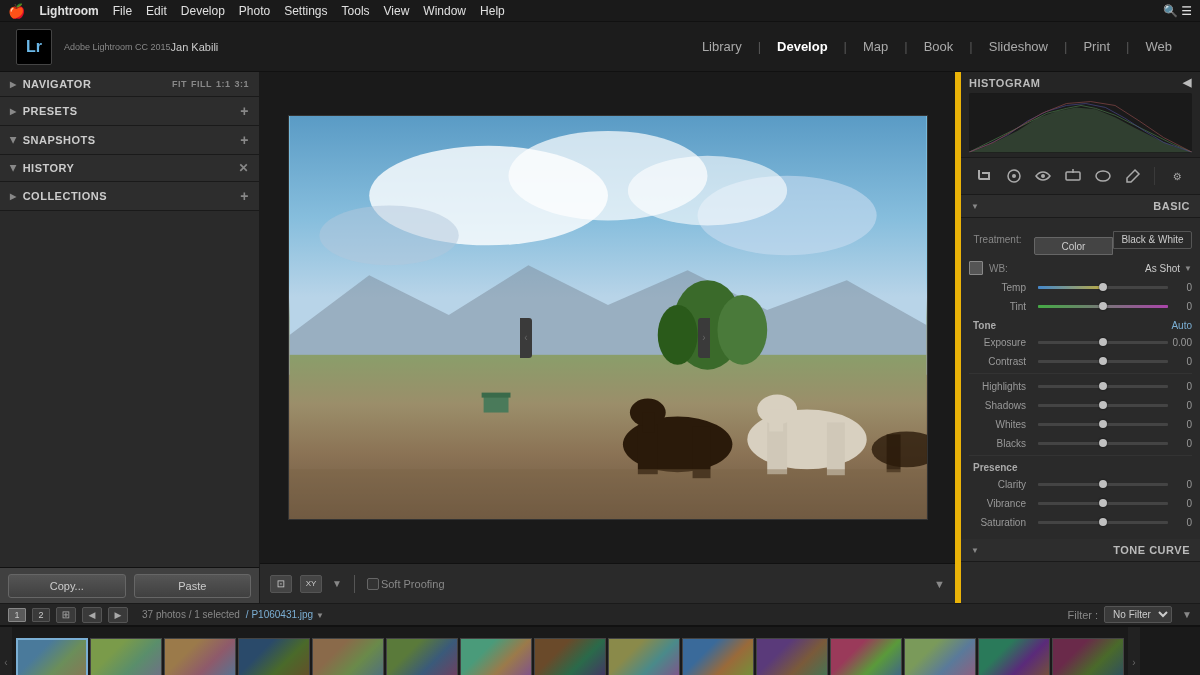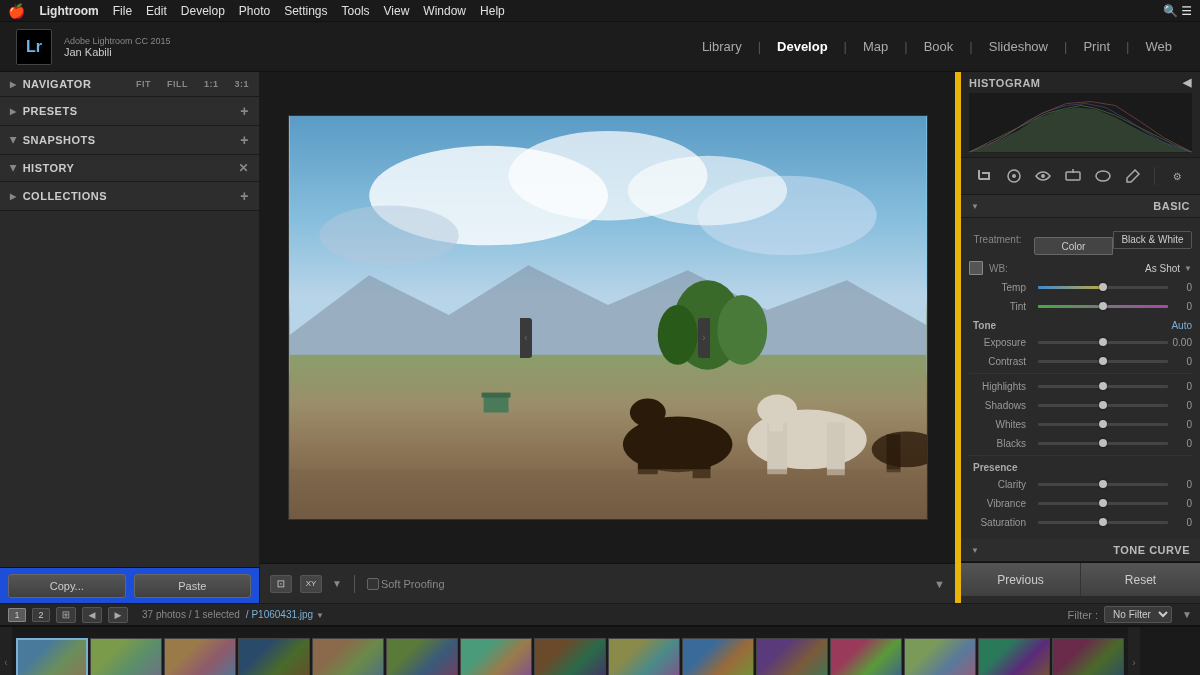--- a/index.html
+++ b/index.html
@@ -49,24 +49,25 @@
       align-items: center;
       justify-content: center;
       font-size: 16px;
       font-weight: bold;
       color: #6bb8e8;
       margin-right: 12px;
       flex-shrink: 0;
     }
     #user-info {
       display: flex;
-      flex-direction: column;
+      flex-direction: row;
       font-size: 10px;
       color: #aaa;
       margin-right: auto;
+      align-items: center;
     }
     #user-info .app-name { font-size: 9px; color: #888; }
     #user-info .user-name { font-size: 11px; color: #ccc; }
     #nav-tabs {
       display: flex;
       align-items: center;
       gap: 2px;
       font-size: 13px;
     }
     .nav-tab {
@@ -197,21 +198,21 @@
       width: 12px; height: 12px;
       border: 1px solid #666;
       background: #333;
       border-radius: 2px;
     }
     .bottom-dropdown { margin-left: auto; color: #888; font-size: 11px; cursor: pointer; }
 
     
     #copy-paste-bar {
       height: 36px;
-      background: #1d4ed8;
+      background: #404040;
       border-top: 1px solid #111;
       display: flex;
       align-items: center;
       padding: 0 8px;
       gap: 8px;
     }
     .cp-btn {
       flex: 1;
       height: 24px;
       background: linear-gradient(180deg, #555 0%, #404040 100%);
@@ -602,21 +603,21 @@
 </div>
 
 <div id="main">
 
   <div id="left-panel">
 
     <div class="panel-section">
       <div class="panel-header">
         <span class="panel-arrow">▶</span>
         <span>Navigator</span>
-        <div style="margin-left:auto;display:flex;gap:16px;font-size:9px;color:#888;">
+        <div style="margin-left:auto;display:flex;gap:4px;font-size:9px;color:#888;">
           <span>FIT</span>
           <span>FILL</span>
           <span>1:1</span>
           <span>3:1</span>
         </div>
       </div>
     </div>
 
     <div class="panel-section">
       <div class="panel-header">
@@ -930,28 +931,20 @@
         </div>
         <span class="slider-value">0</span>
       </div>
     </div>
 
     <div class="right-section-header">
       <span class="triangle">▼</span>
       <span>Tone Curve</span>
     </div>
 
-    <div id="right-bottom-buttons">
-      <button class="action-btn">
-        <span>Previous</span>
-      </button>
-      <button class="action-btn">
-        <span>Reset</span>
-      </button>
-    </div>
   </div>
 
 </div>
 
 <div style="background:#1a1a1a;">
 
   <div id="filmstrip-top">
     <div class="page-num active">1</div>
     <div class="page-num">2</div>
     <div class="grid-view-btn" style="font-size:10px;">⊞</div>

